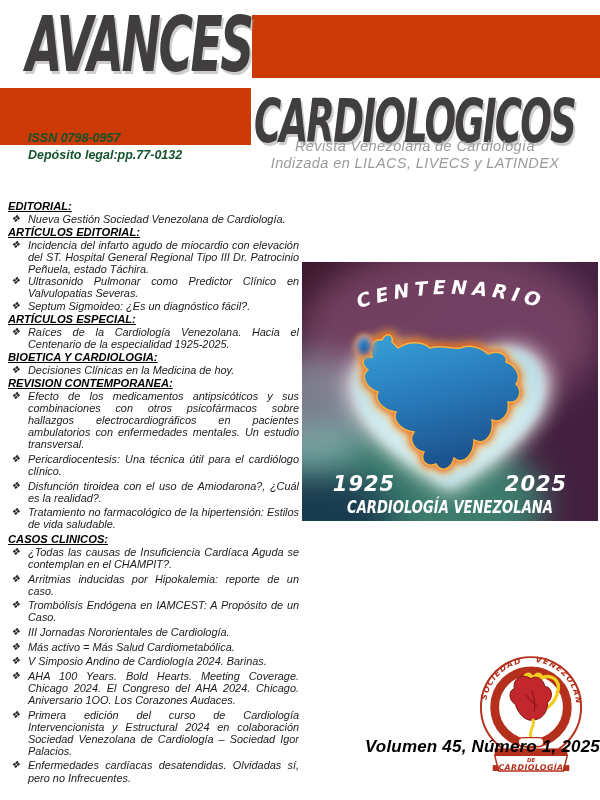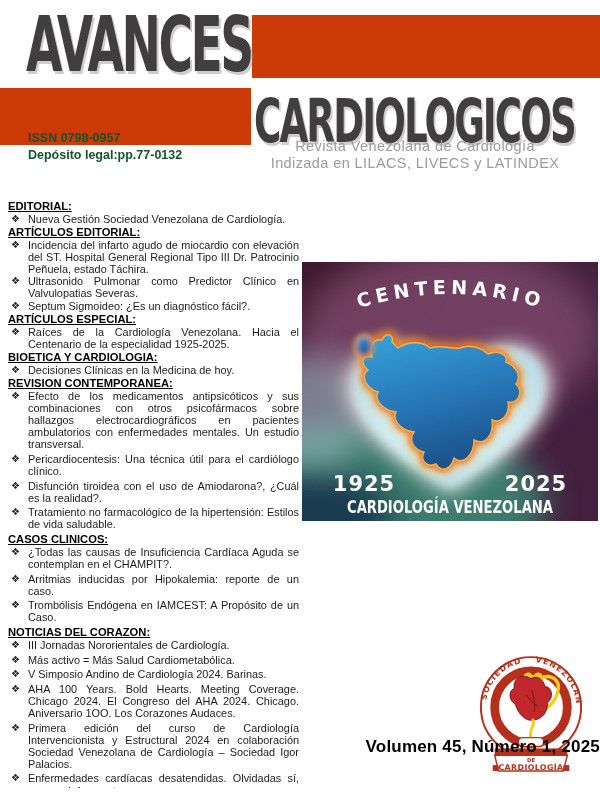--- a/index.html
+++ b/index.html
@@ -1,18 +1,18 @@
 <!DOCTYPE html>
 <html><head>
 <meta charset="utf-8">
 <style>
   html,body { margin:0; padding:0; background:#fff; }
   .page {
     position:relative; width:600px; height:788px; background:#FFFFFF;
-    overflow:hidden; font-family:"Liberation Sans", sans-serif; color:#1b1b1b;
+    overflow:hidden; font-family:"Liberation Sans", sans-serif; color:#1b1b1b;font-style:italic;
   }
 
   
   .title1 {
     position:absolute; left:26px; top:6px;
     font-family:"DejaVu Sans", sans-serif; font-weight:bold;
     font-size:76px; line-height:78px; color:#413E3F;
     letter-spacing:-4px; white-space:nowrap;
     transform:scaleX(0.62); transform-origin:left top;
     text-shadow:3px 3px 0 rgba(165,162,162,0.55);
@@ -128,21 +128,20 @@
     <div class="sec">
       <div class="sec-h">CASOS CLINICOS:</div>
       <ul class="spaced">
         <li><span class="blt">❖</span><span class="itxt">¿Todas las causas de Insuficiencia Cardíaca Aguda se contemplan en el CHAMPIT?.</span></li>
         <li><span class="blt">❖</span><span class="itxt">Arritmias inducidas por Hipokalemia: reporte de un caso.</span></li>
         <li><span class="blt">❖</span><span class="itxt">Trombólisis Endógena en IAMCEST: A Propósito de un Caso.</span></li>
       </ul>
     </div>
 
     <div class="sec">
-      <div class="sec-h">NOTICIAS DEL CORAZON:</div>
       <ul class="spaced">
         <li><span class="blt">❖</span><span class="itxt">III Jornadas Nororientales de Cardiología.</span></li>
         <li><span class="blt">❖</span><span class="itxt">Más activo = Más Salud Cardiometabólica.</span></li>
         <li><span class="blt">❖</span><span class="itxt">V Simposio Andino de Cardiología 2024. Barinas.</span></li>
         <li><span class="blt">❖</span><span class="itxt">AHA 100 Years. Bold Hearts. Meeting Coverage. Chicago 2024.  El Congreso del AHA 2024. Chicago. Aniversario 1OO. Los Corazones Audaces.</span></li>
         <li><span class="blt">❖</span><span class="itxt">Primera edición del curso de Cardiología Intervencionista y Estructural 2024 en colaboración Sociedad Venezolana de Cardiología – Sociedad Igor Palacios.</span></li>
         <li><span class="blt">❖</span><span class="itxt">Enfermedades cardíacas desatendidas. Olvidadas sí, pero no Infrecuentes.</span></li>
       </ul>
     </div>
 

